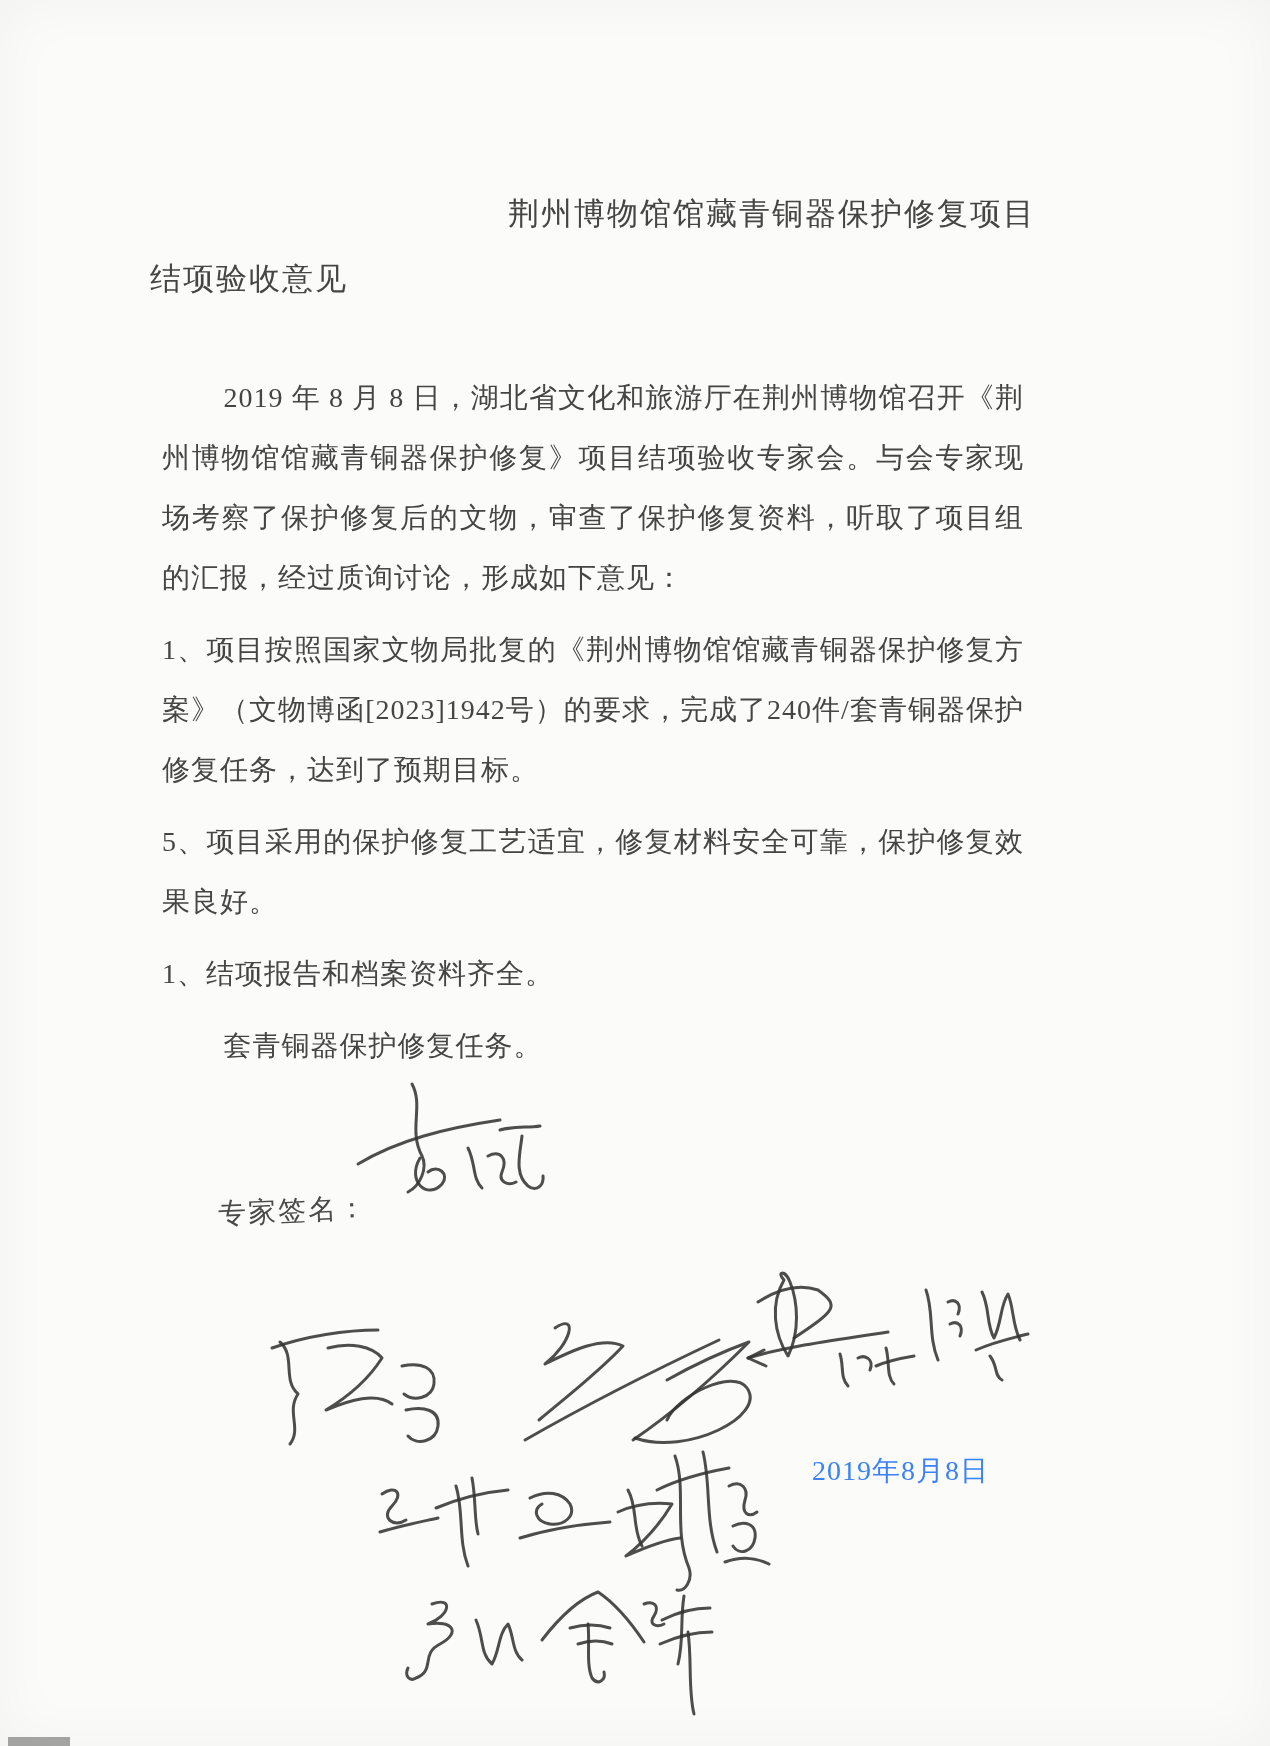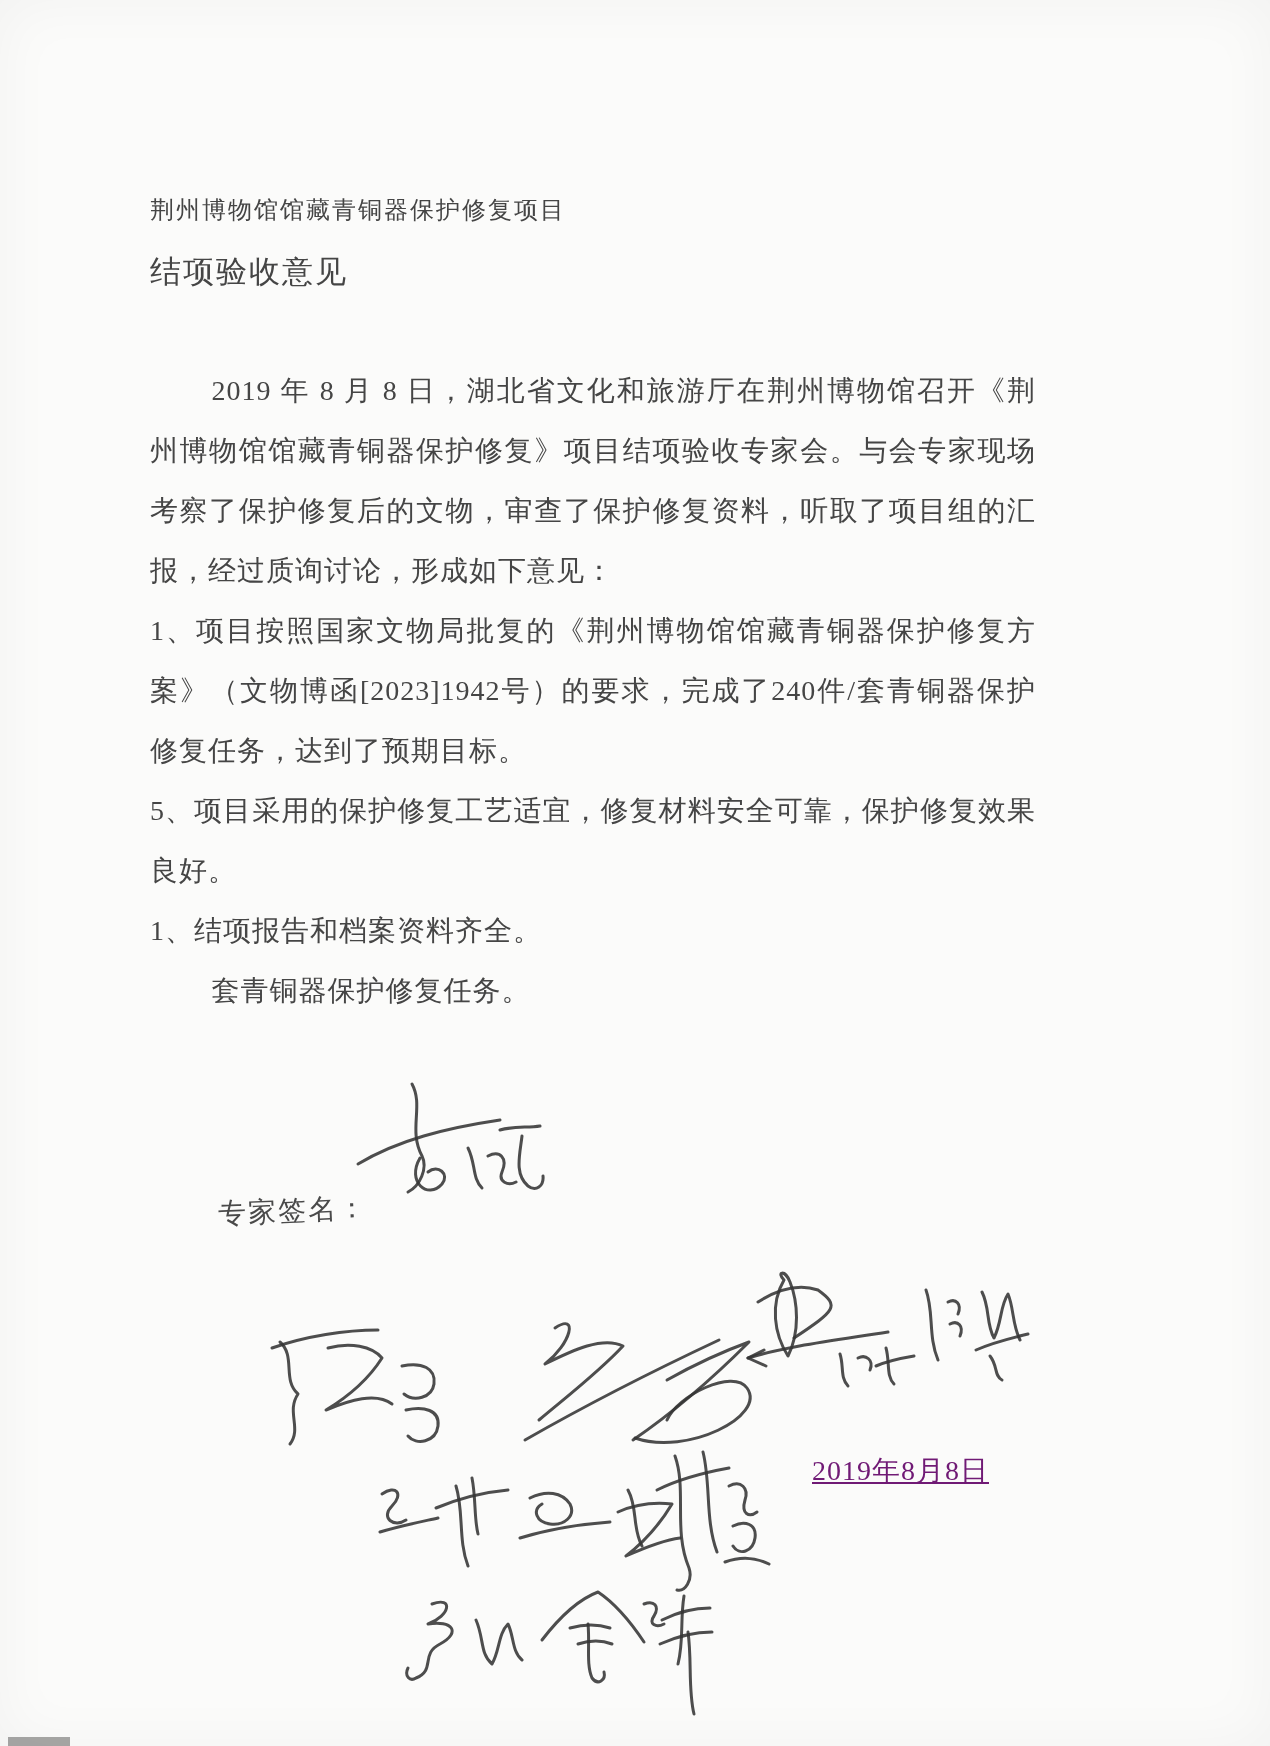--- a/index.html
+++ b/index.html
@@ -9,57 +9,56 @@
     margin:0 auto;
     background:#fbfbfa;
     box-shadow:inset 0 0 60px rgba(0,0,0,0.04);
     overflow:hidden;
     font-family:"Liberation Serif","DejaVu Serif",serif;
     color:#454545;
     box-sizing:border-box;
     padding:198px 234px 0 150px;
   }
   .title{
-    text-align:left;
-    font-size:24px;
+    text-align:right;
+    font-size:31px;
     letter-spacing:2px;
     line-height:1;
     margin:0 0 34px 0;
     font-weight:normal;
   }
   .subtitle{
     font-size:31px;
     letter-spacing:2px;
     line-height:1;
     margin:0 0 74px 0;
     font-weight:normal;
   }
   .bodytext{
     font-size:28px;
     line-height:60px;
     letter-spacing:1px;
     text-align:justify;
-    margin:0;
+    margin:12px;
   }
   .indent{ text-indent:2.2em; }
   .sig-label{
     position:absolute;
     left:218px;top:1192px;
     font-size:28px;
     letter-spacing:2px;
     transform:rotate(-2.5deg);
     color:#4a4a4a;
   }
   .date{
     position:absolute;
     left:812px;top:1452px;
     font-size:28px;
     letter-spacing:1px;
-    color:#701a75;
-    text-decoration:underline;
+    color:#3b82f6;
   }
   .sig{
     position:absolute;
   }
   .sig path{
     fill:none;
     stroke:#343434;
     stroke-width:3;
     stroke-linecap:round;
     stroke-linejoin:round;

